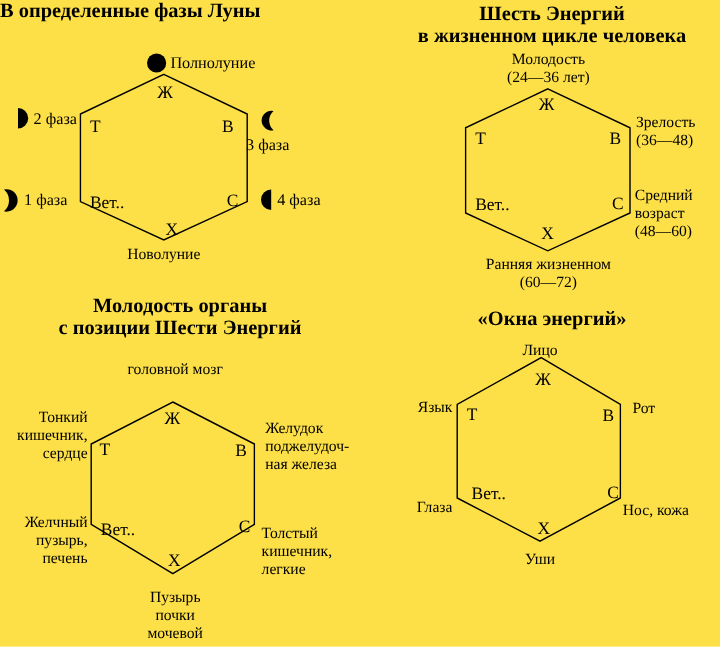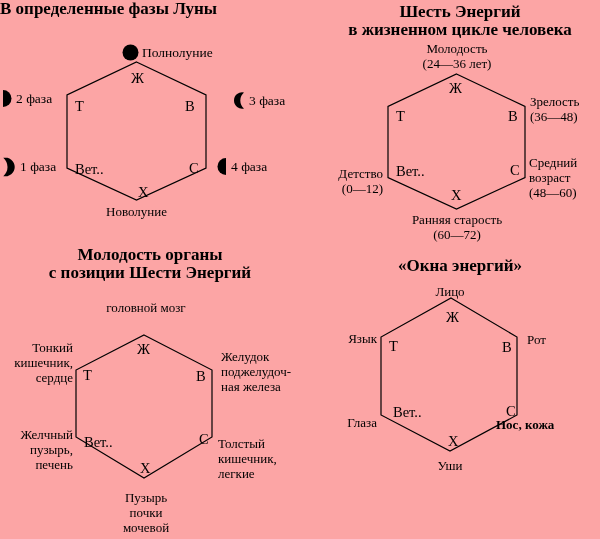--- a/index.html
+++ b/index.html
@@ -1,17 +1,17 @@
 <!DOCTYPE html>
 <html><head>
 <meta charset="utf-8">
 <style>
   html,body { margin:0; padding:0; background:#fff; }
   .canvas {
-    position:relative; width:600px; height:539px; background:#fca5a5;
+    position:relative; width:600px; height:539px; background:#fde047;
     color:#000; font-family:"Liberation Serif","DejaVu Serif",serif;
     overflow:hidden;
   }
   .title { position:absolute; font-weight:bold; font-size:17px; line-height:18px; text-align:center; }
   .lbl { position:absolute; font-size:13px; line-height:15px; white-space:nowrap; }
   .lbl.center { text-align:center; }
   .lbl.rt { text-align:right; }
   .vx { position:absolute; font-size:14.5px; line-height:15px; white-space:nowrap; }
   svg.hex { position:absolute; }
   svg.hex polygon { fill:none; stroke:#000; stroke-width:1.2; }
@@ -37,28 +37,28 @@
   <div class="vx" style="left:189px;top:161px;">С</div>
   <div class="vx" style="left:138px;top:185px;">Х</div>
 
   <div class="row" style="left:122px;top:44px;">
     <svg class="micon" width="17" height="17" viewBox="0 0 17 17">
         <circle cx="8.5" cy="8.5" r="8"></circle>
       </svg>
     <span>Полнолуние</span>
   </div>
 
-  <div class="row" style="left:1px;top:89px;">
+  <div class="row" style="left:1px;top:89px;padding-left:12px;">
     <svg class="micon" width="12" height="19" viewBox="0 0 12 19">
         <path d="M2,1 A8.5,8.5 0 0 1 2,18 Z"></path>
       </svg>
     <span>2 фаза</span>
   </div>
 
-  <div class="row" style="left:232px;top:91px;">
+  <div class="row" style="left:205px;top:91px;flex-direction:column;">
     <svg class="micon" width="14" height="19" viewBox="0 0 14 19">
         <path d="M12,1.5 A8.2,8.2 0 1 0 12,17.5 A10.5,10.5 0 0 1 12,1.5 Z"></path>
       </svg>
     <span>3 фаза</span>
   </div>
 
   <div class="row" style="left:1px;top:156px;">
     <svg class="micon" width="16" height="22" viewBox="0 0 14 19">
         <path d="M2,1.5 A8.2,8.2 0 1 1 2,17.5 A10.5,10.5 0 0 0 2,1.5 Z"></path>
       </svg>
@@ -91,31 +91,27 @@
   <div class="vx" style="left:451px;top:188px;">Х</div>
 
   <div class="lbl center" style="left:387px;top:41px;width:140px;">
     <div>Молодость</div>
     <div>(24—36 лет)</div>
   </div>
   <div class="lbl" style="left:530px;top:94px;">
     <div>Зрелость</div>
     <div>(36—48)</div>
   </div>
-  <div class="lbl rt" style="right:217px;top:166px;">
-    <div>Детство</div>
-    <div>(0—12)</div>
-  </div>
   <div class="lbl" style="left:529px;top:155px;">
     <div>Средний</div>
     <div>возраст</div>
     <div>(48—60)</div>
   </div>
   <div class="lbl center" style="left:387px;top:212px;width:140px;">
-    <div>Ранняя старость</div>
+    <div>Ранняя жизненном</div>
     <div>(60—72)</div>
   </div>
 
   <div class="title" style="left:10px;top:246px;width:280px;">
     <div>Молодость органы</div>
     <div>с позиции Шести Энергий</div>
   </div>
 
   <svg class="hex" style="left:75px;top:334px;" width="138" height="145" viewBox="0 0 138 145">
     <polygon points="69,1 137,36 137,103 69,144 1,103 1,36"></polygon>
@@ -167,16 +163,16 @@
   <div class="vx" style="left:389px;top:339px;">Т</div>
   <div class="vx" style="left:502px;top:340px;">В</div>
   <div class="vx" style="left:393px;top:405px;">Вет..</div>
   <div class="vx" style="left:506px;top:404px;">С</div>
   <div class="vx" style="left:448px;top:434px;">Х</div>
 
   <div class="lbl center" style="left:380px;top:284px;width:140px;">Лицо</div>
   <div class="lbl rt" style="right:223px;top:331px;">Язык</div>
   <div class="lbl" style="left:527px;top:332px;">Рот</div>
   <div class="lbl rt" style="right:223px;top:415px;">Глаза</div>
-  <div class="lbl" style="left:496px;top:417px;font-weight:bold;">Нос, кожа</div>
+  <div class="lbl" style="left:519px;top:417px;">Нос, кожа</div>
   <div class="lbl center" style="left:380px;top:458px;width:140px;">Уши</div>
 
 </div>
 
 </body></html>

